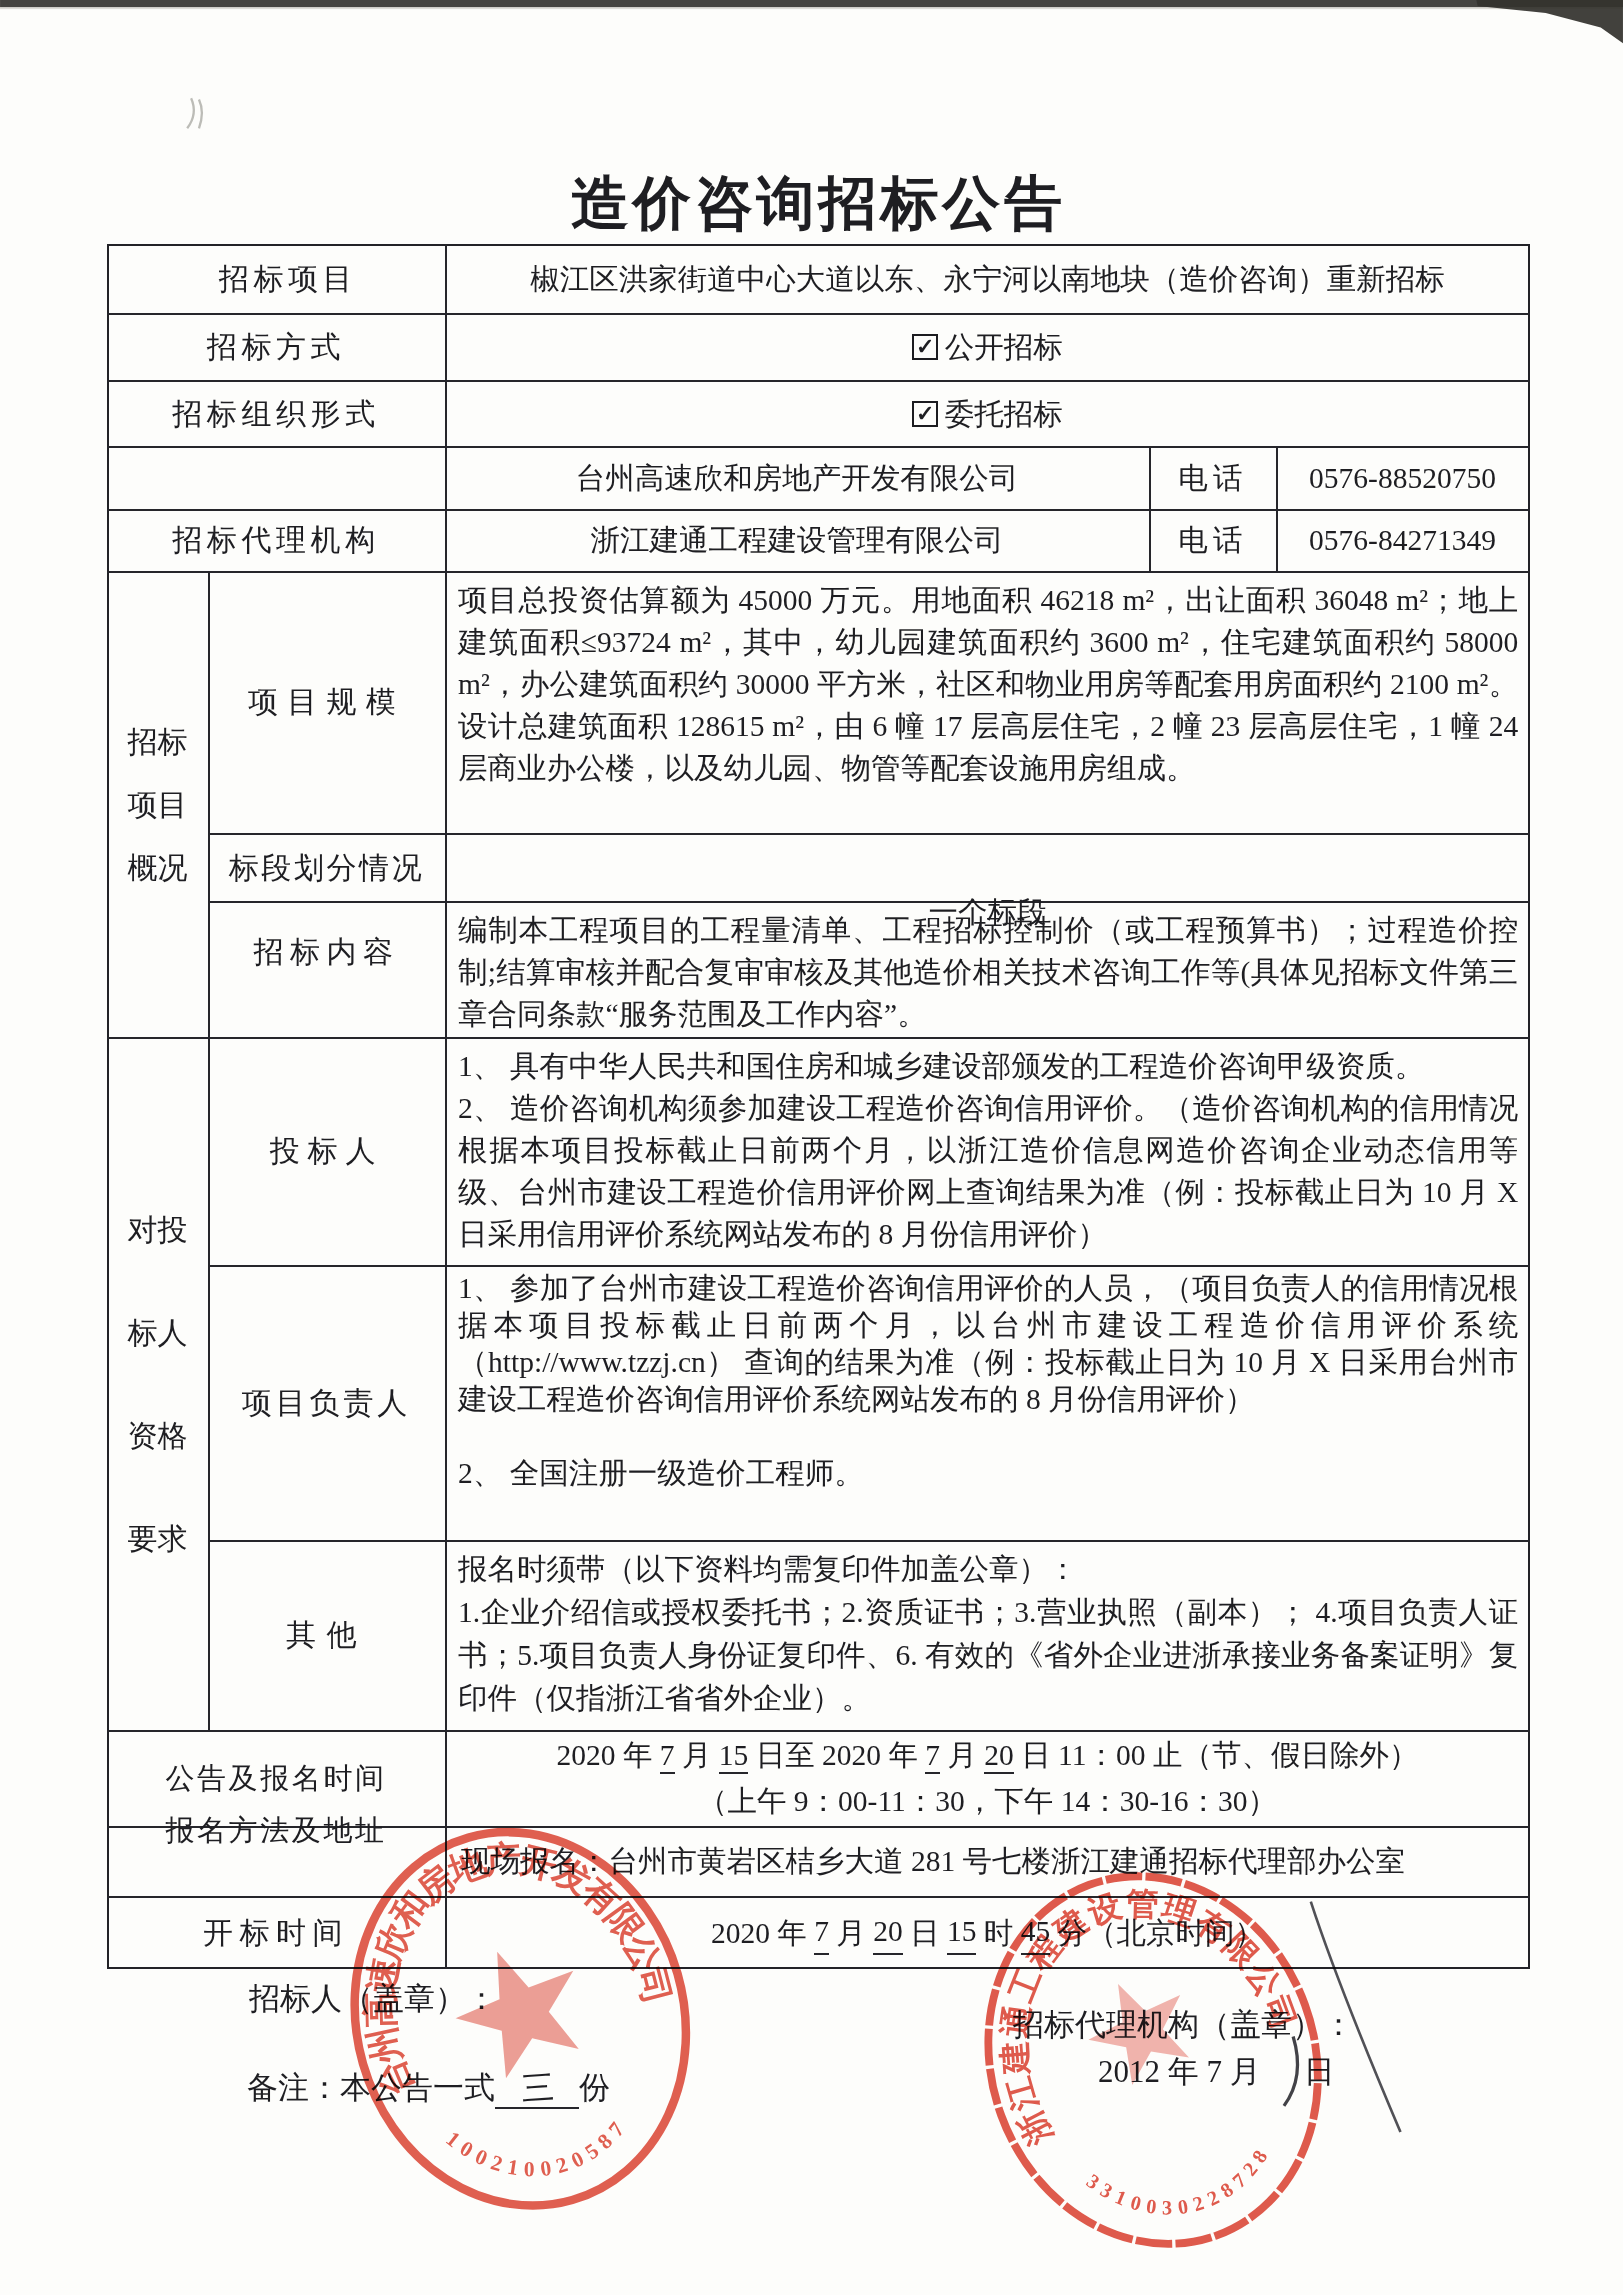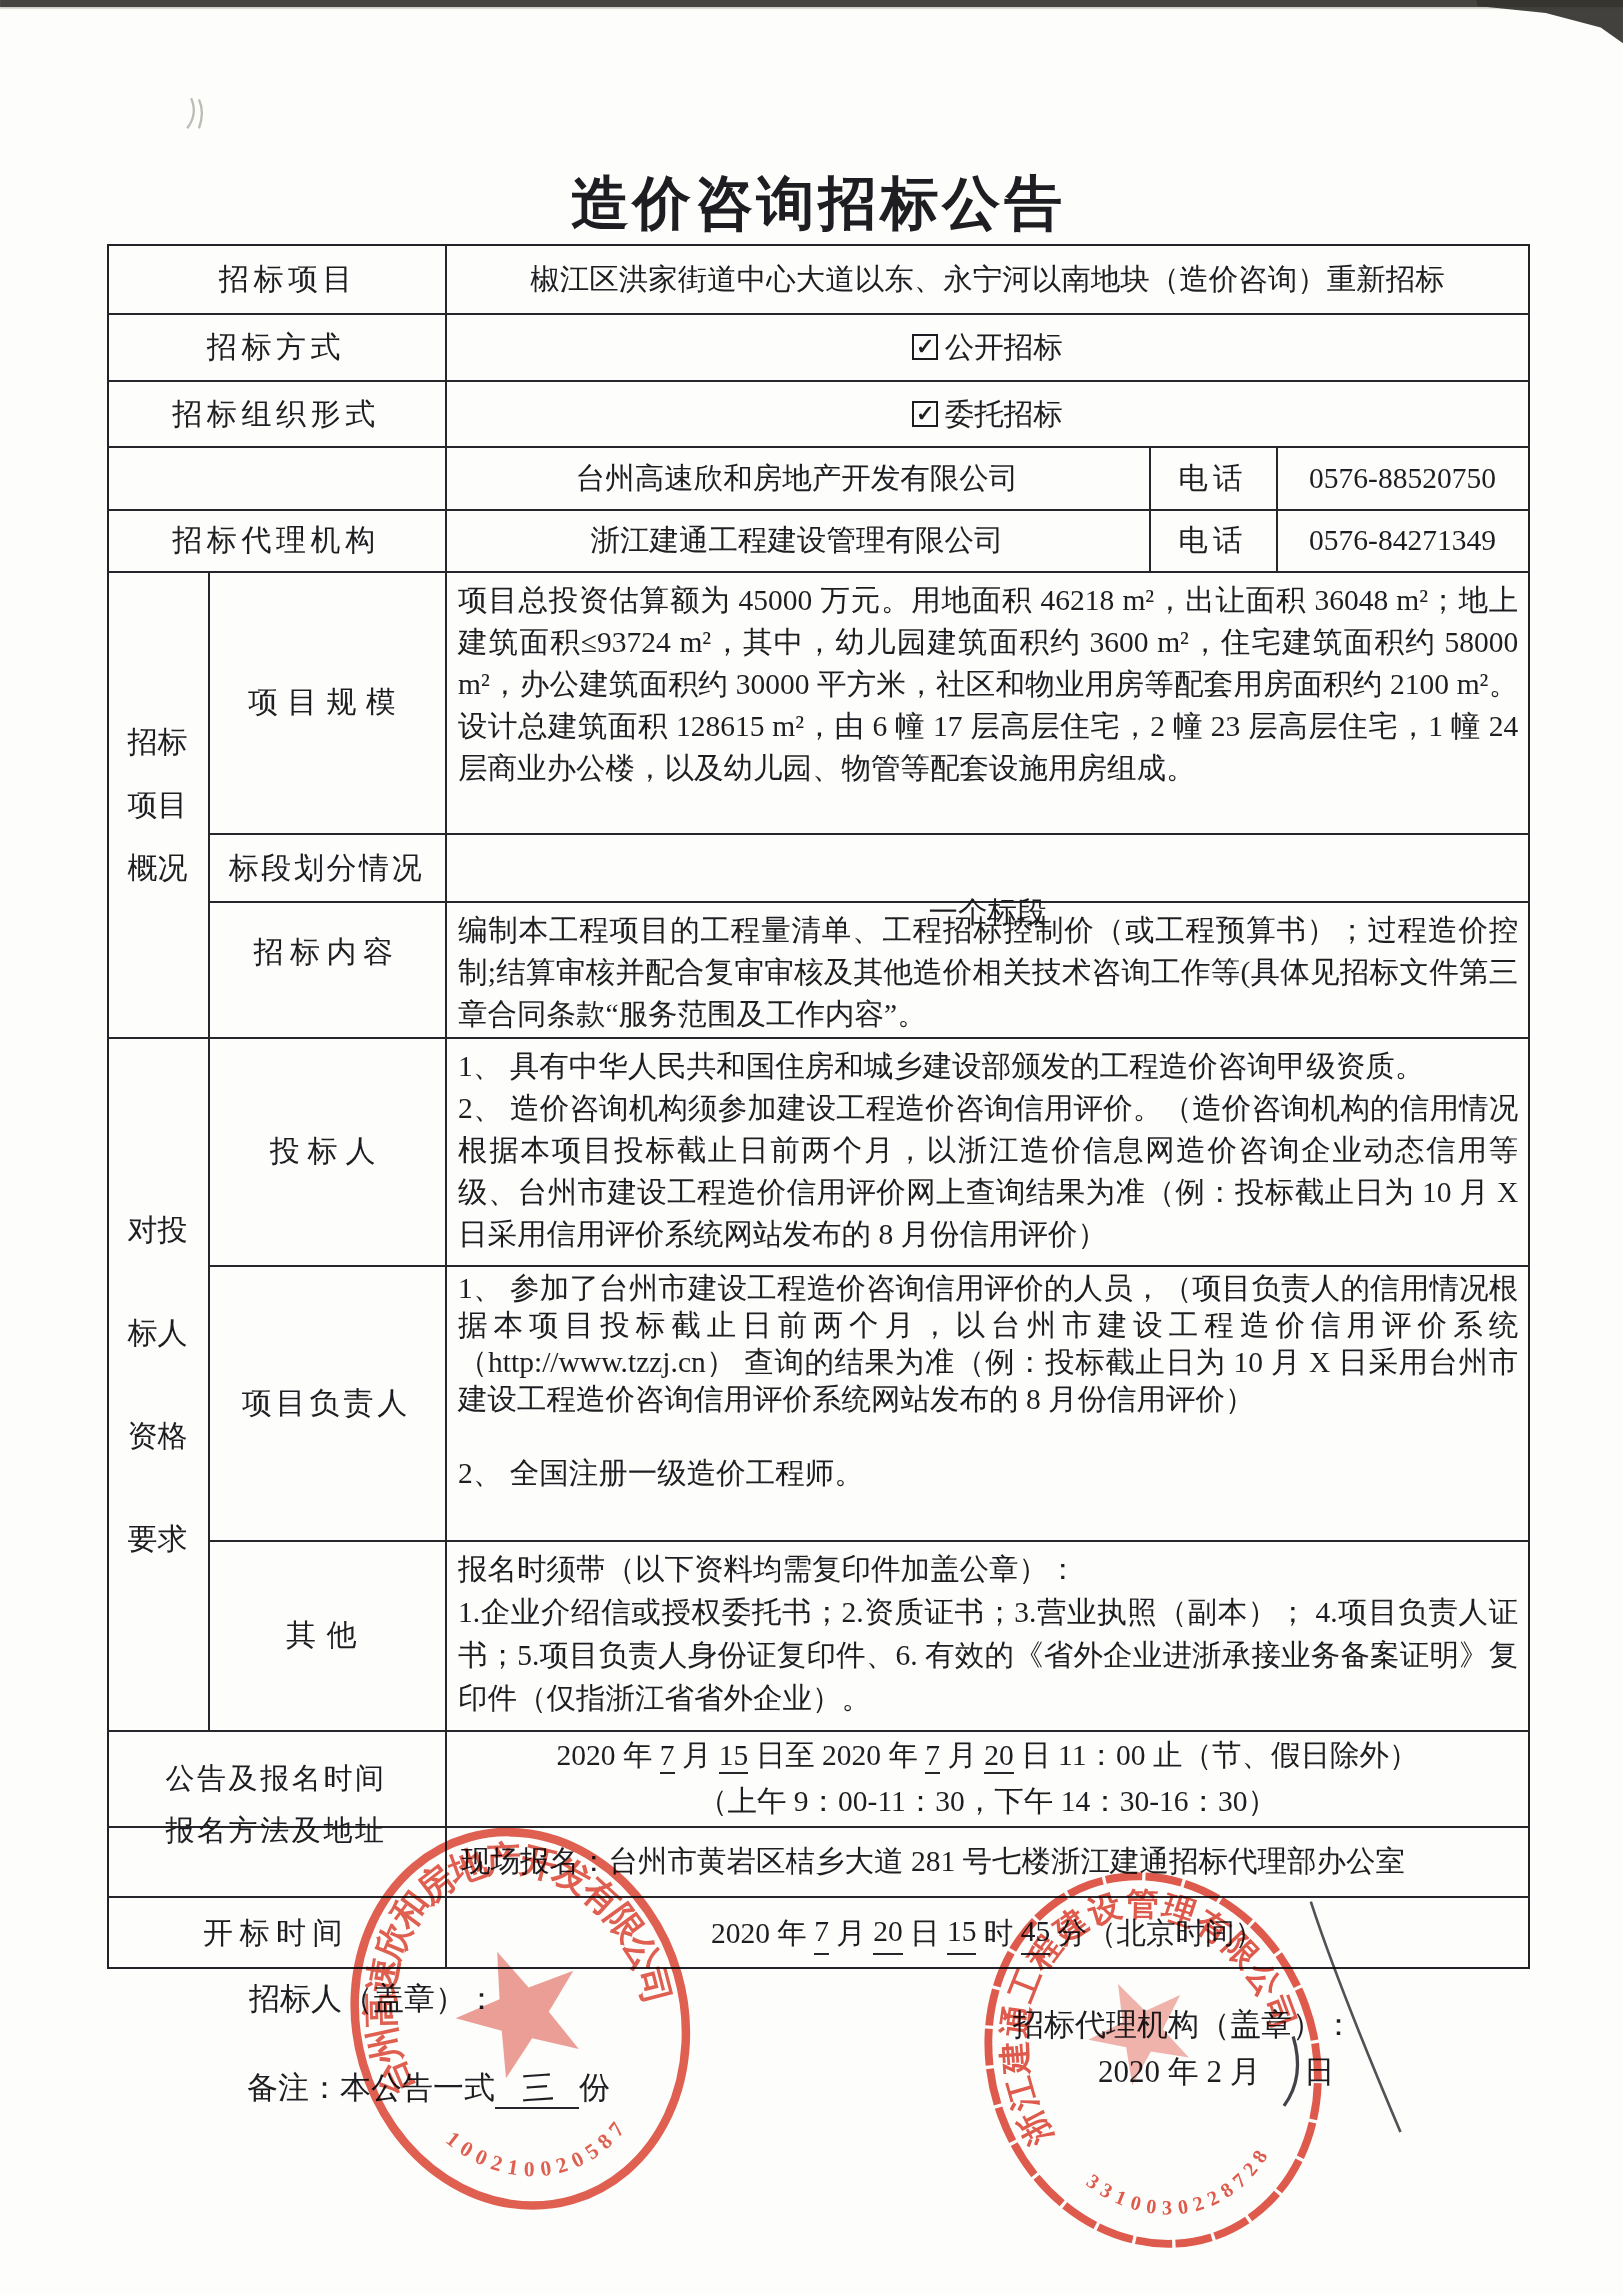--- a/index.html
+++ b/index.html
@@ -130,21 +130,21 @@
 
   <div class="cell lab" style="left:107px;top:1794px;width:338px;height:72px;letter-spacing:2.6px;font-size:29px;">报名方法及地址</div>
   <div class="cell" style="left:445px;top:1826px;width:1085px;height:70px;padding-left:16px;">现场报名：台州市黄岩区桔乡大道 281 号七楼浙江建通招标代理部办公室</div>
 
   <div class="cell lab" style="left:107px;top:1896px;width:338px;height:73px;letter-spacing:6.5px;">开标时间</div>
   <div class="cell ctr" style="left:445px;top:1896px;width:1085px;height:73px;"><span>2020 年 </span><span class="u">7</span><span> 月 </span><span class="u">20</span><span> 日 </span><span class="u">15</span><span> 时 </span><span class="u">45</span><span> 分（北京时间）</span></div>
 
   <div class="foot" style="left:249px;top:1978px;">招标人（盖章）：</div>
   <div class="foot" style="left:1013px;top:2004px;">招标代理机构（盖章）：</div>
   <div class="foot" style="left:1098px;top:2051px;font-size:31px;">
-    <span>2020 年 2 月</span><span class="date-gap"></span><span>日</span>
+    <span>2012 年 7 月</span><span class="date-gap"></span><span>日</span>
   </div>
   <div class="foot" style="left:247px;top:2062px;">
     <span>备注：本公告一式</span><span class="note-blank"><span class="hand">三</span></span><span>份</span>
   </div>
 
   <svg id="stamps" class="abs" style="left:0;top:0;" width="1623" height="2295" viewBox="0 0 2480 3507">
     <defs>
       <path id="lt-ring" d="M 609.5 3144 A 192 228 0 1 1 980.5 3144" fill="none"></path>
       <path id="lt-num" d="M 627 3224.5 A 205 243 0 0 0 963 3224.5" fill="none"></path>
       <path id="rt-ring" d="M 1578.5 3206 A 190 225 0 1 1 1945.5 3206" fill="none"></path>

